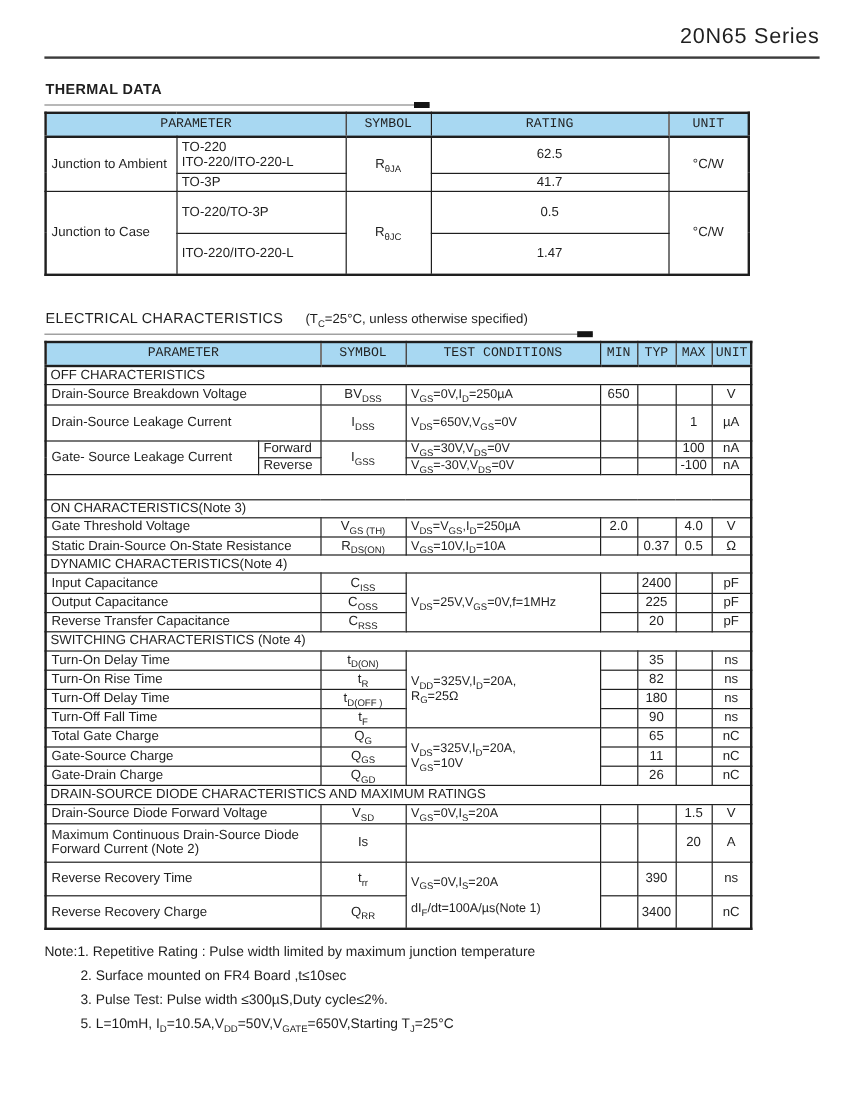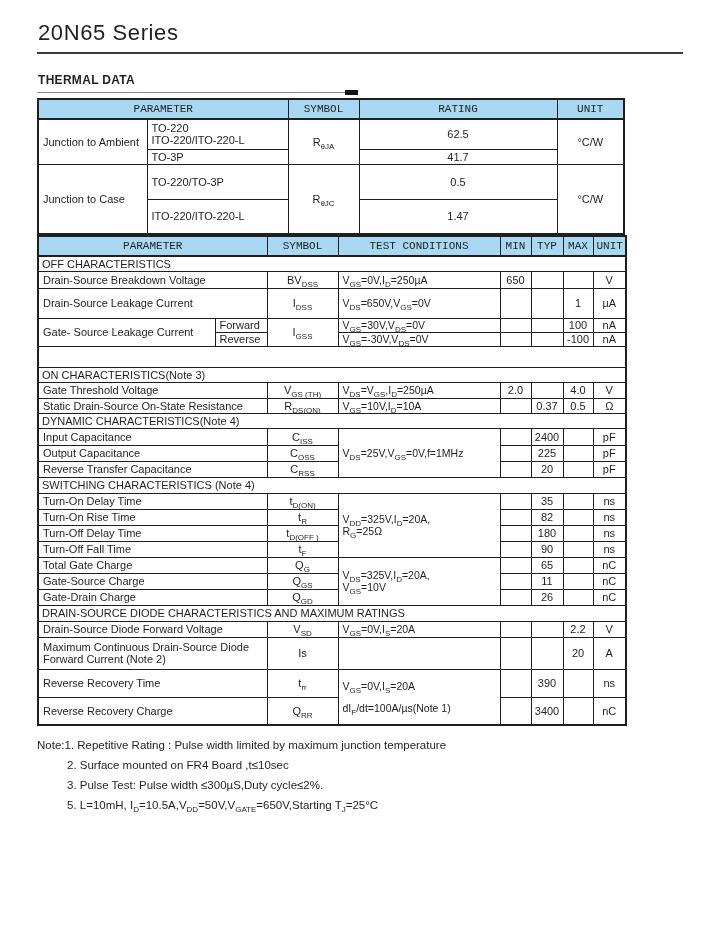--- a/index.html
+++ b/index.html
@@ -1,20 +1,20 @@
 <!DOCTYPE html>
 <html style="--header_bg: #a8d8f2; --border: #1f1f1f; --text: #1f1f1f;"><head>
 <meta charset="utf-8">
 <style>
   html,body{margin:0;padding:0;background:#ffffff;}
   body{width:716px;height:927px;overflow:hidden;
        font-family:"Liberation Sans", sans-serif;color:var(--text,#1f1f1f);}
   .page{padding:16px 33px 0 37px;}
 
-  .doc-title{font-size:22px;font-weight:400;letter-spacing:.6px;margin:4px 0 6px 1px;}
+  .doc-title{font-size:18px;font-weight:400;letter-spacing:.6px;margin:4px 0 6px 1px;text-align:right;}
   .title-rule{height:0;border-bottom:2px solid #3c3c3c;width:646px;margin-bottom:16px;}
 
   .sec-head{position:relative;border-bottom:1px solid #8a8a8a;padding:0 0 4px 1px;margin-bottom:5px;}
   .sec-head .sec-title{font-size:12px;letter-spacing:.3px;}
   .sec-head .sec-note{font-size:11px;margin-left:14px;}
   .sec-marker{position:absolute;right:0;bottom:-3px;width:13px;height:5px;background:#141414;}
   .thermal-head{width:320px;font-weight:bold;}
   .electrical-head{width:456px;margin-top:26px;}
 
   table{border-collapse:collapse;table-layout:fixed;border:2px solid var(--border,#1f1f1f);}
@@ -84,20 +84,25 @@
       <td>0.5</td>
       <td rowspan="2">°C/W</td>
     </tr>
     <tr class="r35">
       <td class="left">ITO-220/ITO-220-L</td>
       <td>1.47</td>
     </tr>
   </tbody>
     </table>
 
+  <div class="sec-head electrical-head">
+    <span class="sec-title">ELECTRICAL CHARACTERISTICS</span>
+    <span class="sec-note">(T<sub>C</sub>=25°C, unless otherwise specified)</span>
+    <span class="sec-marker"></span>
+  </div>
 
   <table style="width:588px;">
     <colgroup>
       <col style="width:177px">
         <col style="width:52px">
         <col style="width:71px">
         <col style="width:162px">
       <col style="width:31px">
         <col style="width:32px">
         <col style="width:30px">
@@ -278,21 +283,21 @@
 
     <tr class="section r16">
       <td colspan="8">DRAIN-SOURCE DIODE CHARACTERISTICS AND MAXIMUM RATINGS</td>
     </tr>
     <tr class="r16">
       <td class="left" colspan="2">Drain-Source Diode Forward Voltage</td>
       <td>V<sub>SD</sub></td>
       <td class="left cond">V<sub>GS</sub>=0V,I<sub>S</sub>=20A</td>
       <td></td>
       <td></td>
-      <td>2.2</td>
+      <td>1.5</td>
       <td>V</td>
     </tr>
     <tr class="r32">
       <td class="left" colspan="2">Maximum Continuous Drain-Source Diode Forward Current (Note 2)</td>
       <td>Is</td>
       <td class="left cond"></td>
       <td></td>
       <td></td>
       <td>20</td>
       <td>A</td>

